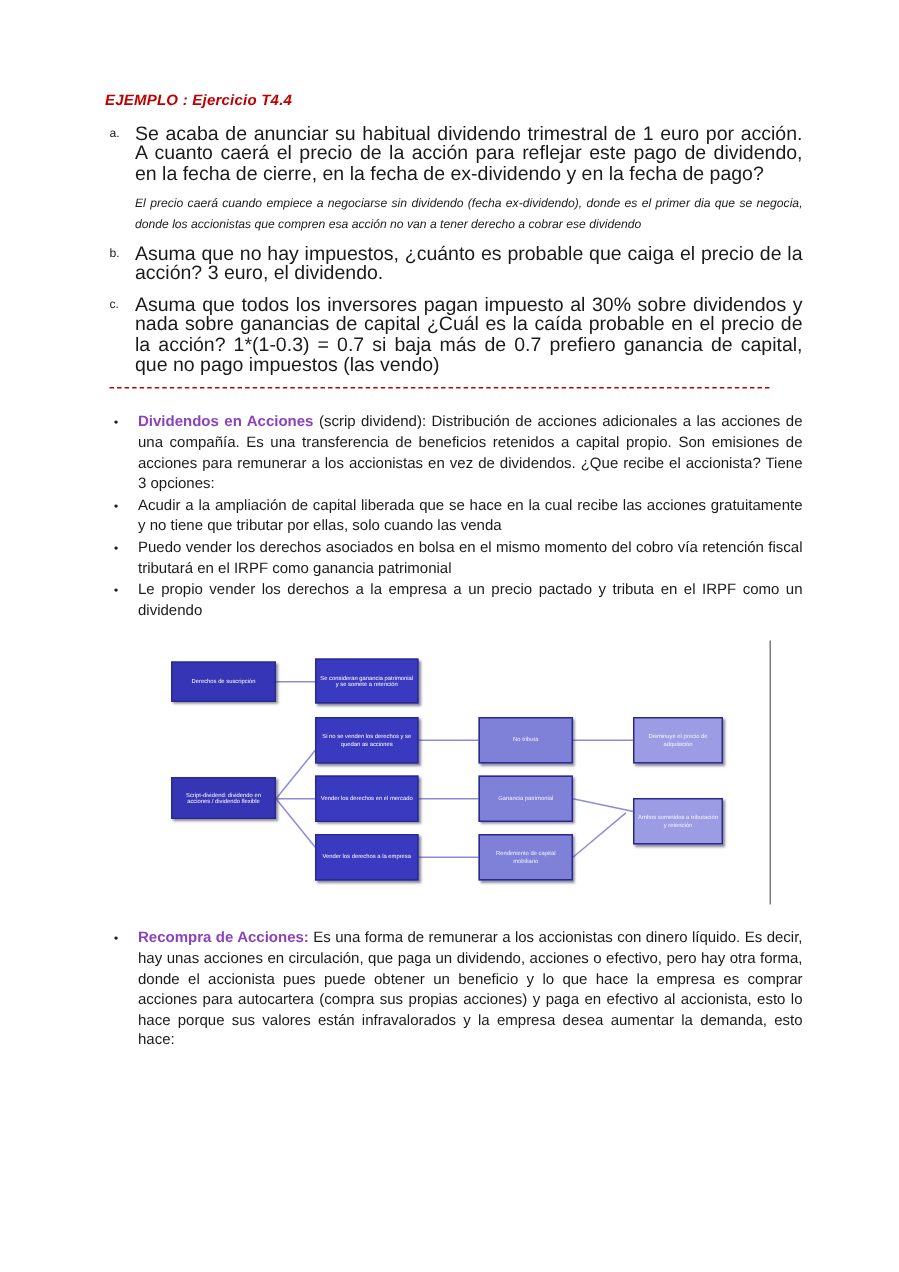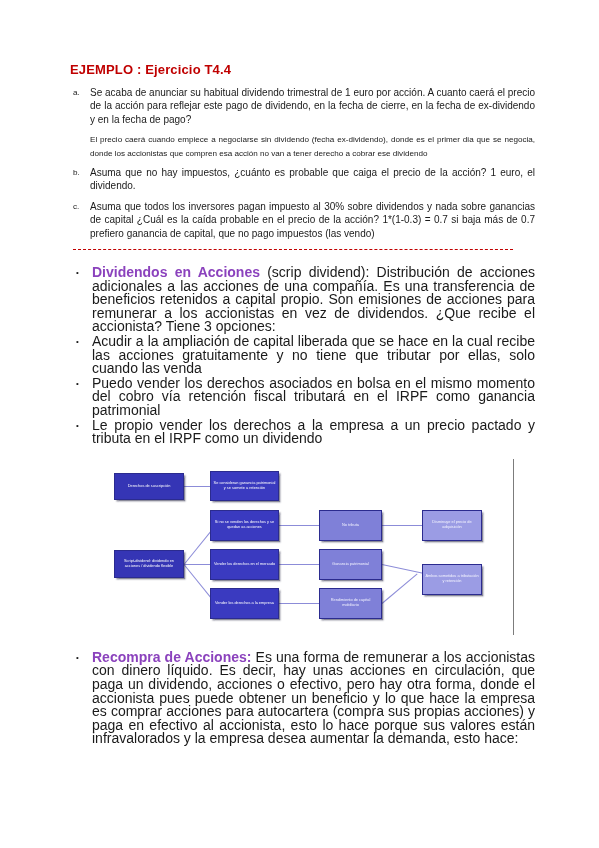--- a/index.html
+++ b/index.html
@@ -16,52 +16,54 @@
   .page {
     position: relative;
     width: 599px;
     height: 848px;
     padding: 62px 58px 0 70px;
   }
 
   .doc-title {
     color: #c00000;
     font-weight: bold;
-    font-size: 13px;
+    font-size: 10px;
     letter-spacing: .15px;
     margin: 0 0 9px 0;
+    font-style: italic;
   }
 
   
   .alpha-list { margin: 0; padding: 0; list-style: none; }
   .alpha-item {
     display: flex;
     align-items: flex-start;
     margin-bottom: 7px;
   }
   .alpha-marker {
     width: 20px;
     flex: 0 0 20px;
     font-size: 8.1px;
     line-height: 13.4px;
     padding-left: 3px;
   }
   .alpha-text {
     flex: 1 1 auto;
-    font-size: 10px;
+    font-size: 13px;
     line-height: 13.4px;
     text-align: justify;
     padding-right: 6px;
   }
   .indent-para {
     margin: 0 0 6px 20px;
     font-size: 8.1px;
     line-height: 13.4px;
     text-align: justify;
     padding-right: 6px;
+    font-style: italic;
   }
 
   
   .sep-wrap { margin: 9px 0 11px 3px; height: 6px; }
   .sep-dash {
     height: 0;
     border-top: 1.6px dashed #c00000;
     width: 440px;
   }
 
@@ -73,21 +75,21 @@
     margin-bottom: 1px;
   }
   .bullet-dot {
     flex: 0 0 22px;
     font-size: 8px;
     line-height: 13.6px;
     padding-left: 6px;
   }
   .bullet-text {
     flex: 1 1 auto;
-    font-size: 14px;
+    font-size: 10px;
     line-height: 13.6px;
     text-align: justify;
     padding-right: 6px;
   }
   .kw { color: #8b42bd; font-weight: bold; }
 
   .after-bullets {
     margin: 11px 0 0 28px;
     font-size: 8.1px;
     line-height: 13.6px;
@@ -144,21 +146,21 @@
       <span class="alpha-marker">a.</span>
       <span class="alpha-text">Se acaba de anunciar su habitual dividendo trimestral de 1 euro por acción. A cuanto caerá el precio de la acción para reflejar este pago de dividendo, en la fecha de cierre, en la fecha de ex-dividendo y en la fecha de pago?</span>
     </li>
   </ul>
 
   <p class="indent-para">El precio caerá cuando empiece a negociarse sin dividendo (fecha ex-dividendo), donde es el primer dia que se negocia, donde los accionistas que compren esa acción no van a tener derecho a cobrar ese dividendo</p>
 
   <ul class="alpha-list">
     <li class="alpha-item">
       <span class="alpha-marker">b.</span>
-      <span class="alpha-text">Asuma que no hay impuestos, ¿cuánto es probable que caiga el precio de la acción? 1 euro, el dividendo.</span>
+      <span class="alpha-text">Asuma que no hay impuestos, ¿cuánto es probable que caiga el precio de la acción? 3 euro, el dividendo.</span>
     </li>
     <li class="alpha-item">
       <span class="alpha-marker">c.</span>
       <span class="alpha-text">Asuma que todos los inversores pagan impuesto al 30% sobre dividendos y nada sobre ganancias de capital ¿Cuál es la caída probable en el precio de la acción? 1*(1-0.3) = 0.7 si baja más de 0.7 prefiero ganancia de capital, que no pago impuestos (las vendo)</span>
     </li>
   </ul>
 
   <div class="sep-wrap">
     <div class="sep-dash"></div>
   </div>

